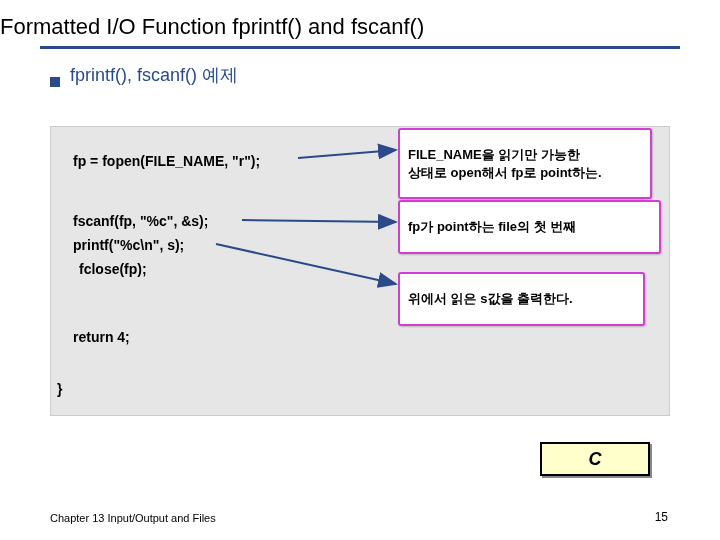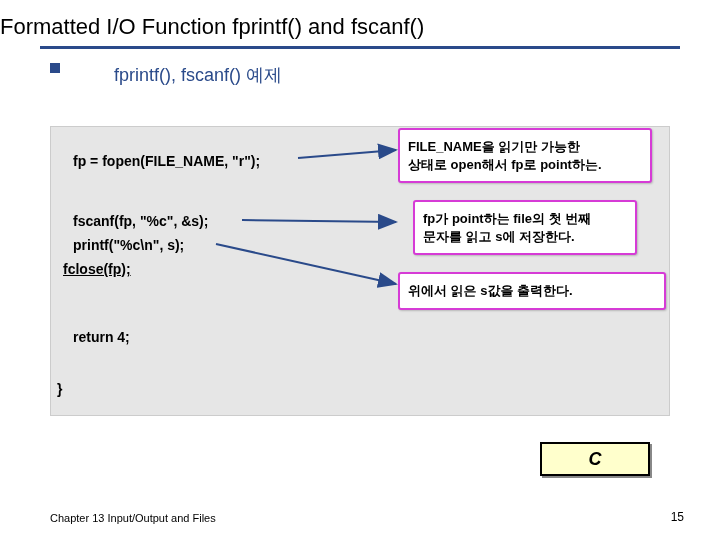--- a/index.html
+++ b/index.html
@@ -23,24 +23,23 @@
     padding-top: 14px;
     padding-bottom: 6px;
   }
   .title-underline {
     height: 3px;
     background: #2a4a8a;
     margin: 0 40px 14px 40px;
   }
   .subtitle-row {
     display: flex;
-    align-items: flex-start;
+    align-items: flex-end;
     margin-left: 50px;
     margin-bottom: 8px;
-    gap: 44px;
   }
   .bullet {
     width: 10px;
     height: 10px;
     background: #2a4a8a;
     margin-right: 10px;
   }
   .subtitle {
     font-size: 18px;
     color: #2a4a8a;
@@ -61,21 +60,21 @@
     font-size: 14px;
     font-weight: bold;
     color: #000;
     white-space: pre;
   }
   .callout {
     position: absolute;
     background: #fff;
     border: 2px solid #d63bd6;
     border-radius: 3px;
-    padding: 8px 8px;
+    padding: 16px 8px;
     font-size: 13px;
     font-weight: bold;
     font-family: "Malgun Gothic", Verdana, sans-serif;
     color: #000;
     box-shadow: 1px 1px 2px rgba(0,0,0,0.2);
     line-height: 1.35;
   }
   .output-box {
     position: absolute;
     left: 540px;
@@ -95,21 +94,21 @@
   .footer-left {
     position: absolute;
     left: 50px;
     bottom: 16px;
     font-family: Verdana, sans-serif;
     font-size: 11px;
     color: #000;
   }
   .footer-right {
     position: absolute;
-    right: 36px;
+    right: 52px;
     bottom: 16px;
     font-family: Verdana, sans-serif;
     font-size: 12px;
     color: #000;
   }
   svg.arrows {
     position: absolute;
     left: 0; top: 0;
     width: 720px;
     height: 540px;
@@ -126,36 +125,35 @@
 
   <div class="subtitle-row">
     <div class="bullet"></div>
     <div class="subtitle">fprintf(), fscanf() 예제</div>
   </div>
 
   <div class="code-area">
     <div class="code-line" style="left:22px; top:26px;">fp = fopen(FILE_NAME, "r");</div>
     <div class="code-line" style="left:22px; top:86px;">fscanf(fp, "%c", &amp;s);</div>
     <div class="code-line" style="left:22px; top:110px;">printf("%c\n", s);</div>
-    <div class="code-line" style="left:12px; top:134px;text-decoration:underline;">fclose(fp);</div>
+    <div class="code-line" style="left:28px; top:134px;">fclose(fp);</div>
     <div class="code-line" style="left:22px; top:202px;">return 4;</div>
     <div class="code-line" style="left:6px; top:254px;">}</div>
   </div>
 
   <div class="callout" style="left:398px; top:128px; width:254px;">
     <span>FILE_NAME을 읽기만 가능한</span><br>
     <span>상태로 open해서 fp로 point하는.</span>
   </div>
 
-  <div class="callout" style="left:413px; top:200px; width:224px;">
+  <div class="callout" style="left:398px; top:200px; width:263px;">
     <span>fp가 point하는 file의 첫 번째</span><br>
-    <span>문자를 읽고 s에 저장한다.</span>
   </div>
 
-  <div class="callout" style="left:398px; top:272px; width:268px;">
+  <div class="callout" style="left:398px; top:272px; width:247px;">
     <span>위에서 읽은 s값을 출력한다.</span>
   </div>
 
   <svg class="arrows">
     <defs>
       <marker id="ah" markerWidth="10" markerHeight="8" refX="9" refY="4" orient="auto">
         <path d="M0,0 L10,4 L0,8 Z" fill="#2a4a8a"></path>
       </marker>
     </defs>
     <line x1="298" y1="158" x2="396" y2="150" stroke="#2a4a8a" stroke-width="2" marker-end="url(#ah)"></line>

